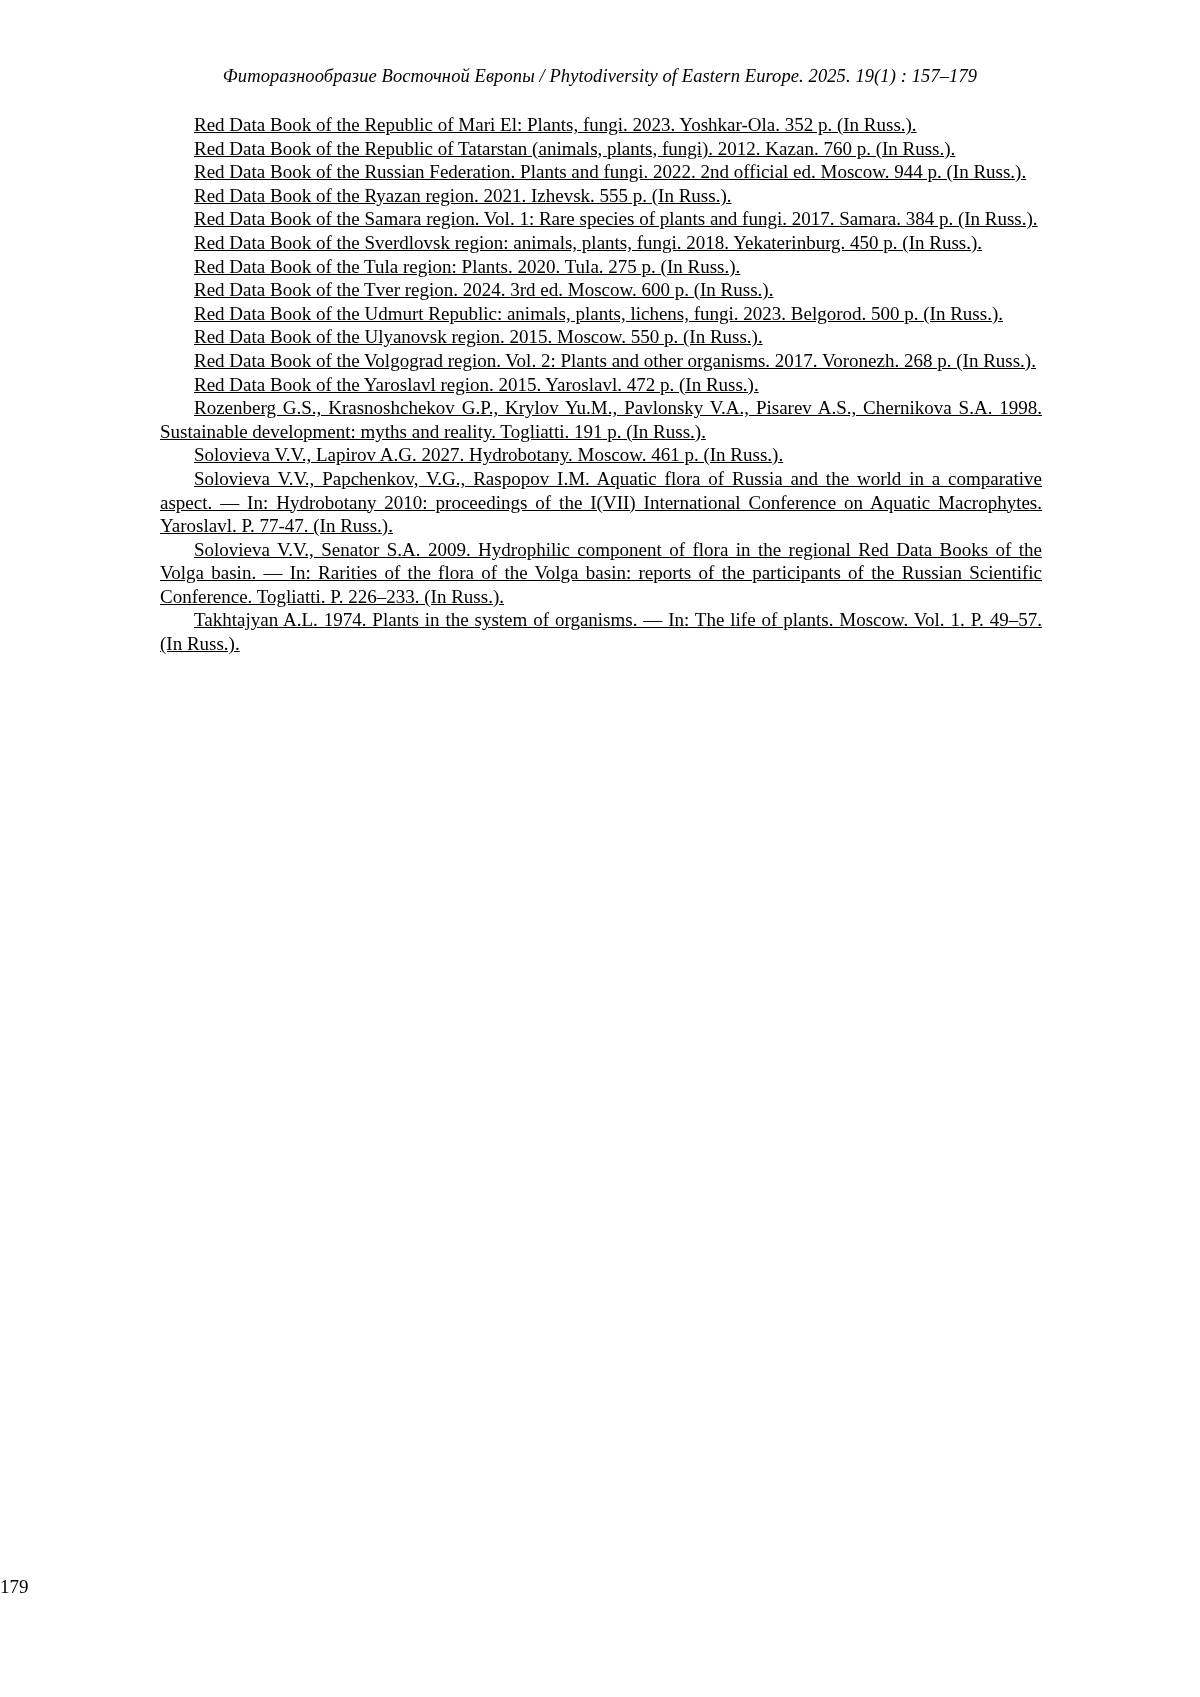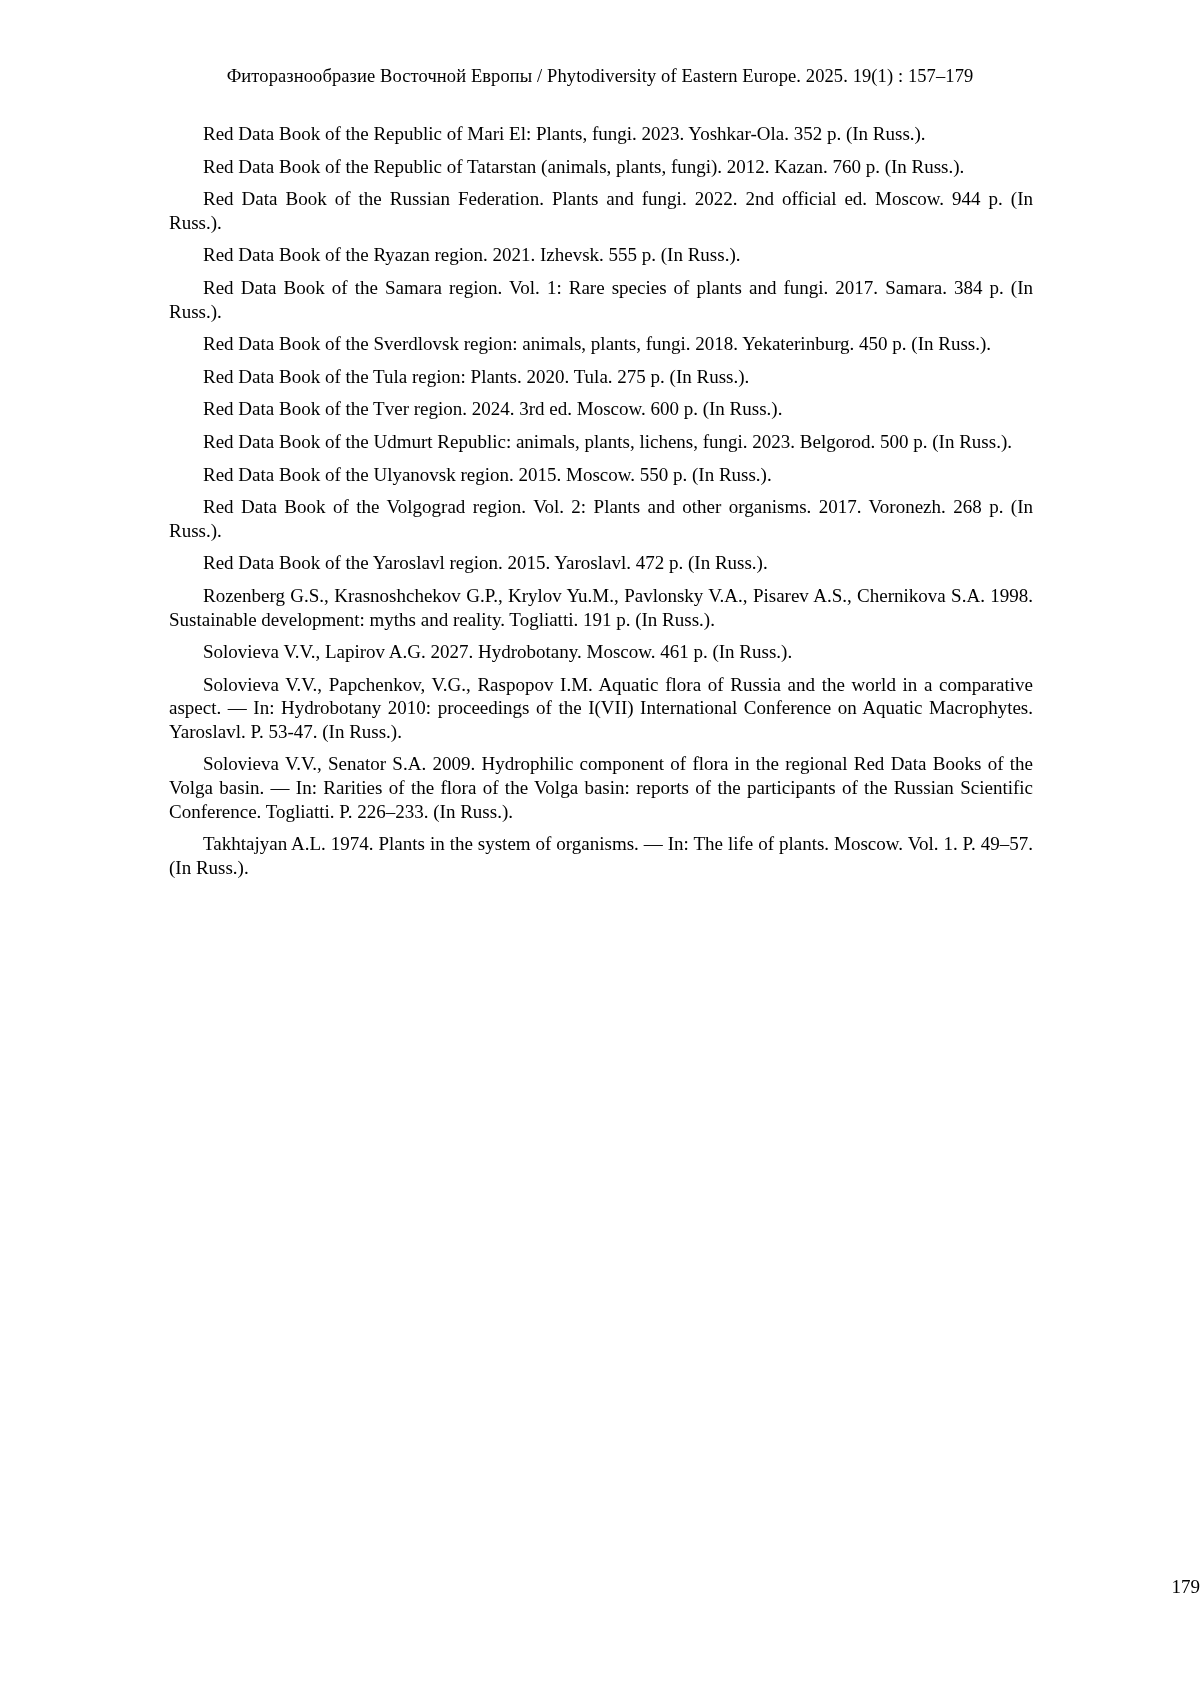--- a/index.html
+++ b/index.html
@@ -15,43 +15,45 @@
     color: #000000;
     font-family: "Liberation Serif", "DejaVu Serif", serif;
     overflow: hidden;
   }
   .running-header {
     position: absolute;
     top: 66px;
     left: 0;
     right: 0;
     text-align: center;
+    font-style: italic;
     font-size: 18.5px;
     letter-spacing: 0.1px;
   }
   .references {
     position: absolute;
     top: 113px;
     left: 160px;
     width: 882px;
     font-size: 19px;
     line-height: 23.6px;
     text-align: justify;
   }
   .references p {
-    margin: 9px;
+    margin: 0;
     padding: 0;
     text-indent: 34px;
+    text-decoration: underline;
   }
   .page-footer {
     position: absolute;
     top: 1576px;
     left: 0;
     right: 0;
-    text-align: right;
+    text-align: left;
     font-size: 19px;
   }
 </style>
 </head>
 <body>
 
 <div class="page">
 
   <div class="running-header">Фиторазнообразие Восточной Европы / Phytodiversity of Eastern Europe. 2025. 19(1) : 157–179</div>
 
@@ -63,20 +65,20 @@
     <p>Red Data Book of the Samara region. Vol. 1: Rare species of plants and fungi. 2017. Samara. 384 p. (In Russ.).</p>
     <p>Red Data Book of the Sverdlovsk region: animals, plants, fungi. 2018. Yekaterinburg. 450 p. (In Russ.).</p>
     <p>Red Data Book of the Tula region: Plants. 2020. Tula. 275 p. (In Russ.).</p>
     <p>Red Data Book of the Tver region. 2024. 3rd ed. Moscow. 600 p. (In Russ.).</p>
     <p>Red Data Book of the Udmurt Republic: animals, plants, lichens, fungi. 2023. Belgorod. 500 p. (In Russ.).</p>
     <p>Red Data Book of the Ulyanovsk region. 2015. Moscow. 550 p. (In Russ.).</p>
     <p>Red Data Book of the Volgograd region. Vol. 2: Plants and other organisms. 2017. Voronezh. 268 p. (In Russ.).</p>
     <p>Red Data Book of the Yaroslavl region. 2015. Yaroslavl. 472 p. (In Russ.).</p>
     <p>Rozenberg G.S., Krasnoshchekov G.P., Krylov Yu.M., Pavlonsky V.A., Pisarev A.S., Chernikova S.A. 1998. Sustainable development: myths and reality. Togliatti. 191 p. (In Russ.).</p>
     <p>Solovieva V.V., Lapirov A.G. 2027. Hydrobotany. Moscow. 461 p. (In Russ.).</p>
-    <p>Solovieva V.V., Papchenkov, V.G., Raspopov I.M. Aquatic flora of Russia and the world in a comparative aspect. — In: Hydrobotany 2010: proceedings of the I(VII) International Conference on Aquatic Macrophytes. Yaroslavl. P. 53-47. (In Russ.).</p>
+    <p>Solovieva V.V., Papchenkov, V.G., Raspopov I.M. Aquatic flora of Russia and the world in a comparative aspect. — In: Hydrobotany 2010: proceedings of the I(VII) International Conference on Aquatic Macrophytes. Yaroslavl. P. 77-47. (In Russ.).</p>
     <p>Solovieva V.V., Senator S.A. 2009. Hydrophilic component of flora in the regional Red Data Books of the Volga basin. — In: Rarities of the flora of the Volga basin: reports of the participants of the Russian Scientific Conference. Togliatti. P. 226–233. (In Russ.).</p>
     <p>Takhtajyan A.L. 1974. Plants in the system of organisms. — In: The life of plants. Moscow. Vol. 1. P. 49–57. (In Russ.).</p>
   </div>
 
   <div class="page-footer">179</div>
 
 </div>
 
 </body></html>

